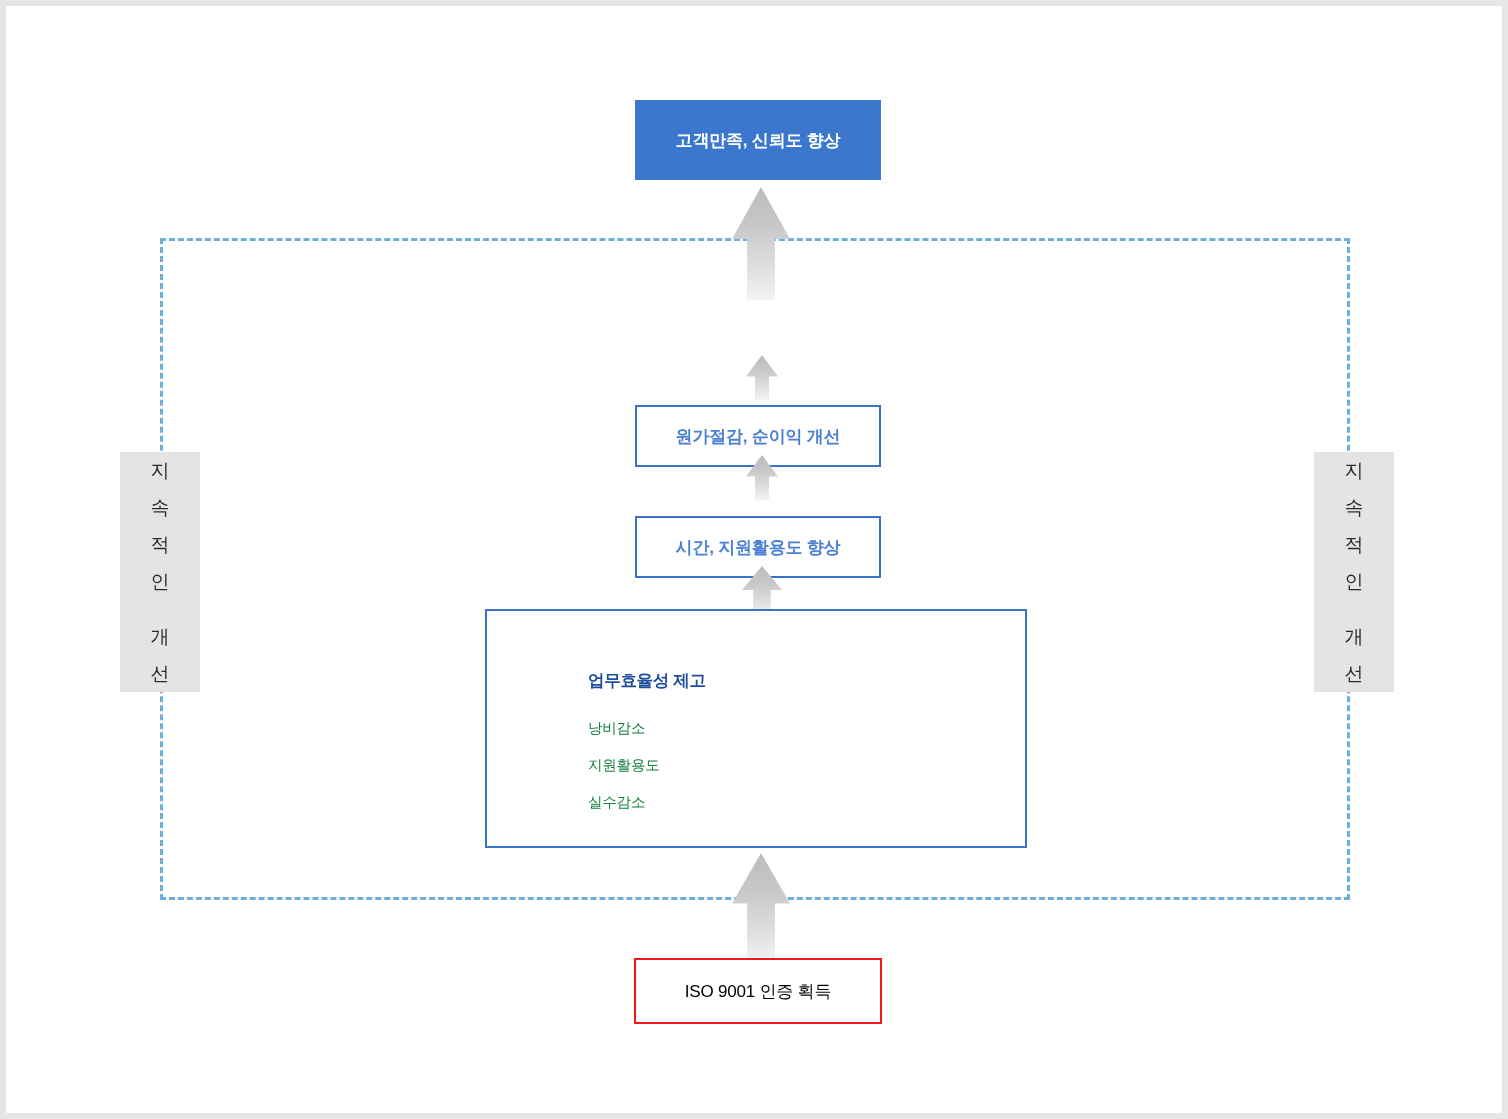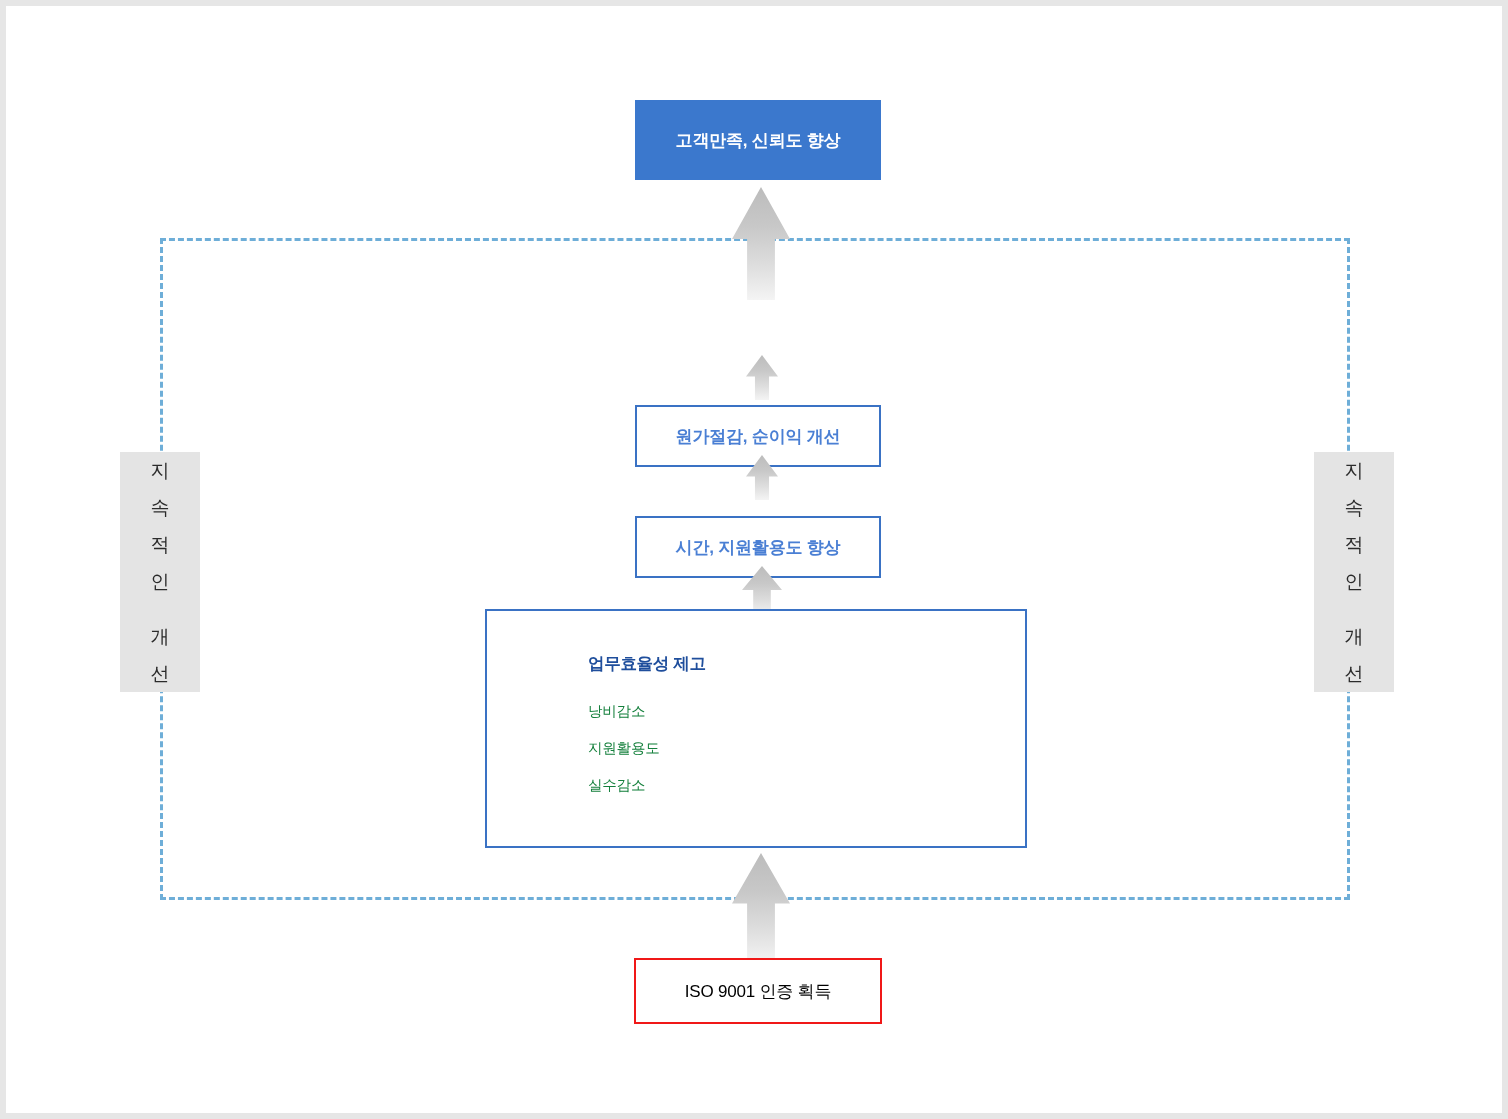--- a/index.html
+++ b/index.html
@@ -89,21 +89,21 @@
     top: 603px;
     width: 542px;
     height: 239px;
     background: #ffffff;
     border: 2px solid #3a72c4;
     box-sizing: border-box;
   }
   .panel-cols {
     position: absolute;
     left: 101px;
-    top: 42px;
+    top: 59px;
     display: flex;
     gap: 106px;
   }
   .panel-col { width: 150px; }
   .col-head {
     color: #1f4e9c;
     font-size: 16.5px;
     font-weight: bold;
     letter-spacing: -0.3px;
     margin-bottom: 27px;

